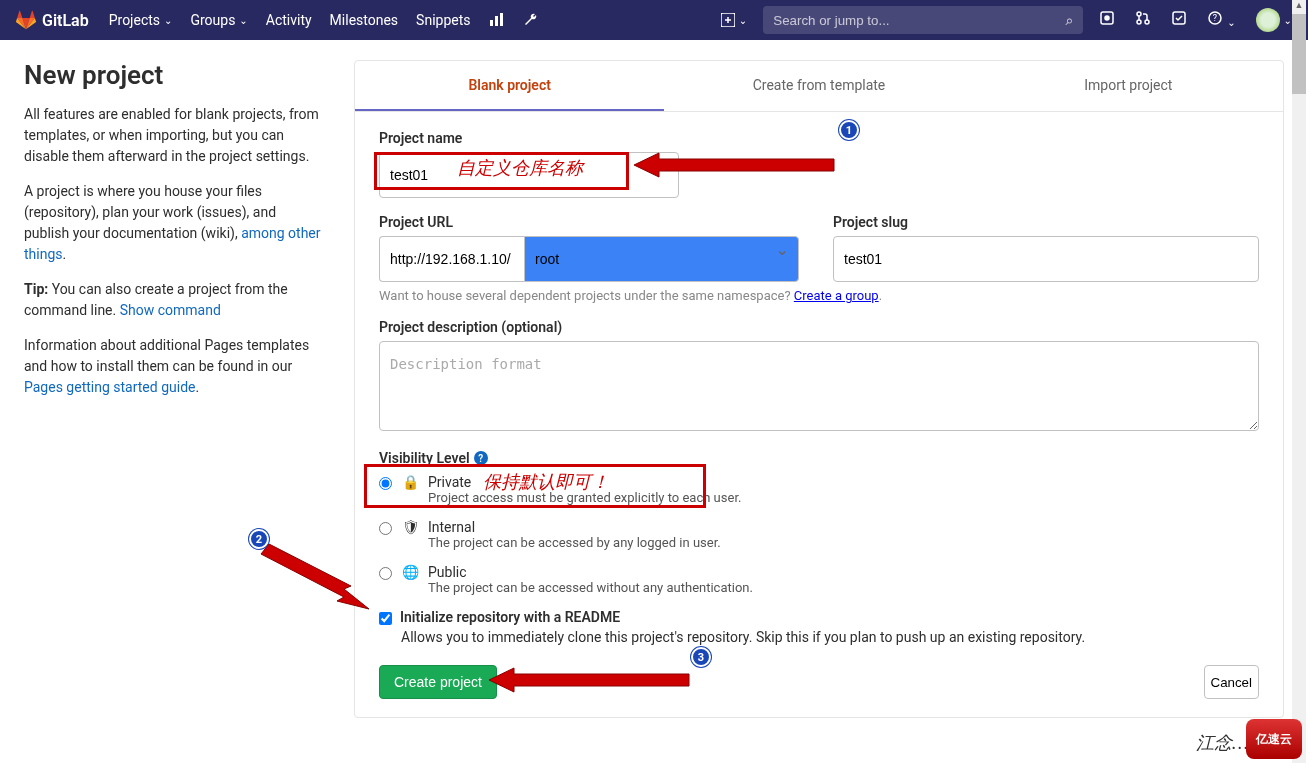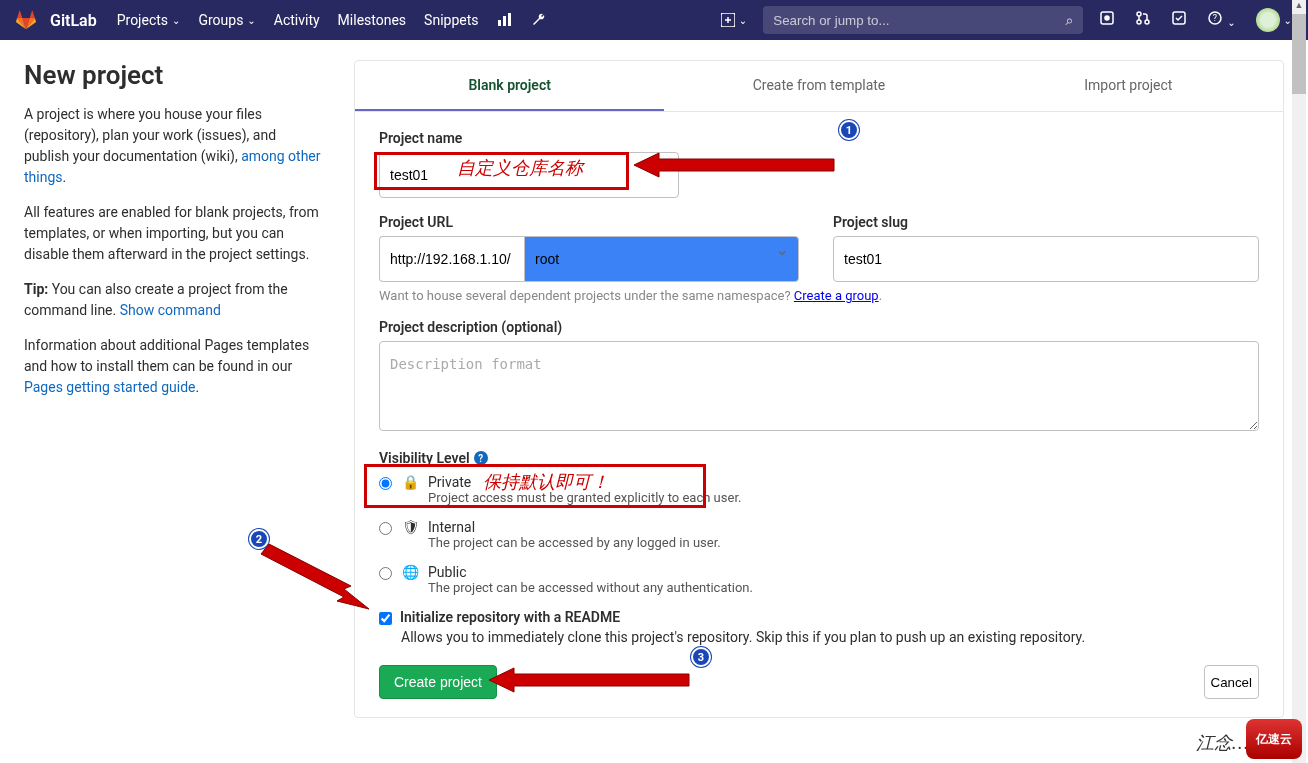--- a/index.html
+++ b/index.html
@@ -1,37 +1,37 @@
 <!DOCTYPE html>
 <html><head>
 <meta charset="utf-8">
 <style>
 * { box-sizing: border-box; margin: 0; padding: 0; }
 body { font-family: -apple-system, "Segoe UI", Roboto, sans-serif; font-size: 14px; color: #2e2e2e; background: #fff; }
 .topbar { background: #292961; height: 40px; display: flex; align-items: center; padding: 0 16px; color: #fff; }
-.topbar .logo { display: flex; align-items: center; gap: 14px; font-weight: 600; font-size: 16px; margin-right: 20px; }
+.topbar .logo { display: flex; align-items: center; gap: 6px; font-weight: 600; font-size: 16px; margin-right: 20px; }
 .topbar .nav { display: flex; align-items: flex-start; gap: 18px; }
 .topbar .nav-item { color: #fff; font-size: 14px; cursor: pointer; display: flex; align-items: center; gap: 4px; }
 .topbar .spacer { flex: 1; }
 .topbar .search { background: rgba(255,255,255,0.15); border-radius: 4px; height: 28px; width: 320px; display: flex; align-items: center; padding: 0 10px; color: rgba(255,255,255,0.8); }
 .topbar .search input { background: transparent; border: none; color: #fff; width: 100%; outline: none; }
 .topbar .search input::placeholder { color: rgba(255,255,255,0.7); }
 .topbar .right-icons { display: flex; align-items: center; gap: 20px; margin-left: 16px; }
 .topbar .right-icons .ticon { cursor: pointer; font-size: 16px; }
 .topbar .avatar { width: 24px; height: 24px; border-radius: 50%; background: radial-gradient(circle, #dff0d8 40%, #8bc34a); }
 .chevron { font-size: 10px; }
 .main { display: flex; padding: 20px 24px; gap: 30px; }
 .side { width: 300px; }
 .side h1 { font-size: 26px; font-weight: 600; margin-bottom: 14px; }
 .side p { margin-bottom: 14px; line-height: 1.5; color: #2e2e2e; }
 .side a { color: #1068bf; text-decoration: none; }
 .content { flex: 1; border: 1px solid #e5e5e5; border-radius: 4px; }
 .tabs { display: flex; border-bottom: 1px solid #e5e5e5; }
 .tab { flex: 1; text-align: center; padding: 16px; cursor: pointer; color: #666; }
-.tab.active { font-weight: 600; color: #14532d; border-bottom: 2px solid #6666c4; }
+.tab.active { font-weight: 600; color: #c2410c; border-bottom: 2px solid #6666c4; }
 .form { padding: 18px 24px; }
 .label { font-weight: 600; font-size: 14px; margin-bottom: 6px; display: block; }
 .row { margin-bottom: 16px; position: relative; }
 .input, .select, .textarea { width: 100%; border: 1px solid #c1c1c1; border-radius: 4px; padding: 14px 10px; font-size: 14px; background: #fff; }
 .input-group { display: flex; gap: 0; }
 .input-group .input, .input-group .select { border-radius: 0; }
 .input-group .input:first-child { border-radius: 4px 0 0 4px; border-right: none; }
 .input-group .select { border-radius: 0 4px 4px 0; flex: 1; appearance: none; -webkit-appearance: none; background: #3b82f6; }
 .select-wrap { position: relative; flex: 1; }
 .select-wrap:after { content: "⌄"; position: absolute; right: 10px; top: 4px; color: #666; pointer-events: none; font-size: 16px; }
@@ -143,22 +143,22 @@
     <span class="ticon" style="display:flex;align-items:center;gap:4px;">
         <span class="avatar"></span> 
         <span class="chevron">⌄</span>
       </span>
   </div>
 </div>
 
 <div class="main">
   <div class="side">
     <h1>New project</h1>
+    <p>All features are enabled for blank projects, from templates, or when importing, but you can disable them afterward in the project settings.</p>
     <p><span>A project is where you house your files (repository), plan your work (issues), and publish your documentation (wiki), </span><a href="#">among other things</a><span>.</span></p>
-    <p>All features are enabled for blank projects, from templates, or when importing, but you can disable them afterward in the project settings.</p>
     <p><b>Tip:</b><span> You can also create a project from the command line. </span><a href="#">Show command</a></p>
     <p><span>Information about additional Pages templates and how to install them can be found in our </span><a href="#">Pages getting started guide</a><span>.</span></p>
   </div>
 
   <div class="content">
     <div class="tabs">
       <div class="tab active">Blank project</div>
       <div class="tab">Create from template</div>
       <div class="tab">Import project</div>
     </div>

